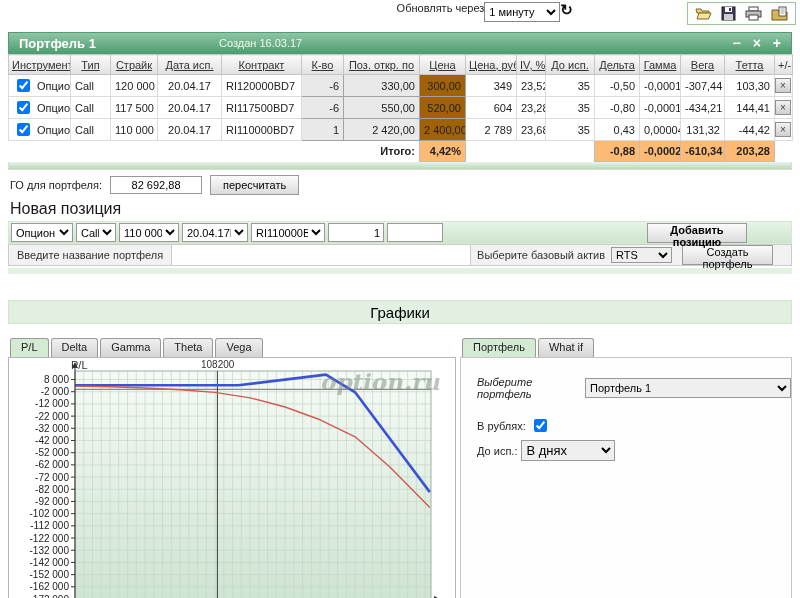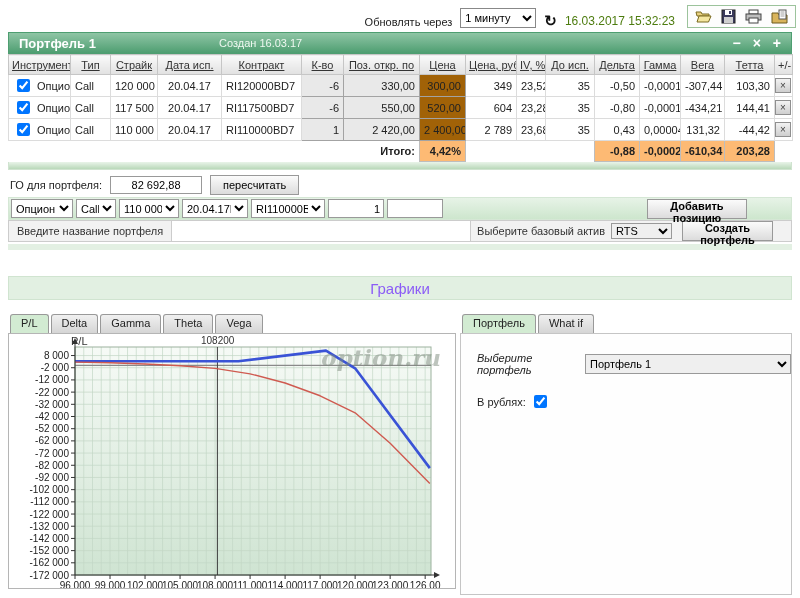--- a/index.html
+++ b/index.html
@@ -2,21 +2,21 @@
 <html><head>
 <meta charset="utf-8">
 <style>
   * { box-sizing: border-box; }
   html,body { margin:0; padding:0; }
   body {
     width:800px; height:598px; overflow:hidden; background:#fff;
     font-family:"Liberation Sans", sans-serif; font-size:11px; color:#222;
   }
   
-  .topbar { height:28px; display:flex; align-items:flex-end; justify-content:flex-end; gap:8px; padding:2px 4px 0 0; }
+  .topbar { height:28px; display:flex; align-items:flex-start; justify-content:flex-end; padding:2px 4px 0 0; }
   .topbar select { height:20px; font-size:11px; border:1px solid #888; background:#fff; width:76px; }
   .refresh { font-size:15px; font-weight:bold; color:#111; cursor:pointer; line-height:1; }
   .stamp { font-size:12px; color:#4d7c0f; padding-right:4px;margin-top:34px; }
   .icon-tray { display:flex; gap:9px; align-items:center; border:1px solid #9cc39c; background:#fdfdfd; padding:3px 7px; }
   .icon-tray svg { display:block; cursor:pointer; }
   
   .panel { margin:4px 8px 0 8px; width:784px; }
   .phead { height:22px; background:linear-gradient(#8fc5a5,#4e9e71); color:#fff; display:flex; align-items:center; position:relative; border:1px solid #4e9e71; }
   .ptitle { font-size:13px; font-weight:bold; padding-left:10px; }
   .pcreated { position:absolute; left:210px; font-size:11px; color:#eef8f0; }
@@ -45,24 +45,24 @@
   .np-inst{width:62px;} .np-type{width:40px;} .np-strike{width:60px;} .np-date{width:66px;} .np-contr{width:74px;}
   .np-qty { width:56px; background:#e9e9e9; text-align:right; padding-right:3px; }
   .np-x   { width:56px; }
   .np-add { position:absolute; right:44px; top:1px; width:100px;font-weight:bold; }
   
   .cprow { display:flex; align-items:center; height:22px; border:1px solid #ccc; background:#f2f2f2; }
   .cprow .lbl { padding:0 8px; color:#333; white-space:nowrap; }
   .cprow .lbl2 { margin-left:auto; padding:0 6px; }
   .cprow input.name { flex:0 0 300px; height:20px; border:1px solid #ccc; border-top:none; border-bottom:none; }
   .cprow select { width:80px; height:16px; font-size:11px; border:1px solid #999; }
-  .cprow .btn { margin:0 18px 0 10px; width:112px;font-weight:bold; }
+  .cprow .btn { margin:0 18px 0 10px; width:112px; }
   .palestrip { height:6px; background:#e3f0e3; margin-top:2px; }
   
-  .grafiki { margin:26px 8px 0 8px; height:24px; background:#e2f0e2; border:1px solid #d0e4d0; display:flex; align-items:center; justify-content:center; font-size:15px; color:#8b5cf6; }
+  .grafiki { margin:26px 8px 0 8px; height:24px; background:#e2f0e2; border:1px solid #d0e4d0; display:flex; align-items:center; justify-content:center; font-size:15px; color:#000000; }
   
   .charts { position:relative; height:286px; margin-top:14px; }
   .leftcol  { position:absolute; left:8px;   top:0; width:448px; }
   .rightcol { position:absolute; left:460px; top:0; width:332px; }
   .tabs { display:flex; gap:2px; margin-left:2px; height:19px; }
   .tab { border:1px solid #999; border-bottom:none; border-radius:3px 3px 0 0; background:linear-gradient(#f0f0f0,#d5d5d5); padding:2px 10px 0 10px; font-size:11px; color:#222; cursor:pointer; }
   .tab.active { background:#d2ebd2; }
   .chartbox { border:1px solid #b5b5b5; height:256px; background:#fff; position:relative; }
   .pl-label { position:absolute; left:62px; top:1px; font-size:11px; color:#333; }
   .mk-label { position:absolute; left:192px; top:1px; font-size:10px; color:#333; }
@@ -251,20 +251,21 @@
     </tbody>
   </table>
   <div class="greenstrip"></div>
 
   <div class="gorow">
     <span>ГО для портфеля:</span>
     <input value="82 692,88" style="">
     <button class="btn">пересчитать</button>
   </div>
 
+  <h2 class="sec">Новая позиция</h2>
   <div class="nprow">
     <select class="np-inst"><option>Опцион</option></select>
     <select class="np-type"><option>Call</option></select>
     <select class="np-strike"><option>110 000</option></select>
     <select class="np-date"><option>20.04.17М</option></select>
     <select class="np-contr"><option>RI110000BD</option></select>
     <input class="np-qty" value="1" style="">
     <input class="np-x" style="">
     <button class="btn np-add">Добавить позицию</button>
   </div>
@@ -447,15 +448,19 @@
     </div>
     <div class="panelbox">
       <div class="prow1">
         <span class="lbl">Выберите портфель</span>
         <select><option>Портфель 1</option></select>
       </div>
       <div class="prow2">
         <span>В рублях:</span>
         <input type="checkbox" checked="" style="">
       </div>
+      <div class="prow3">
+        <span>До исп.:</span>
+        <select><option>В днях</option></select>
+      </div>
     </div>
   </div>
 </div>
 
 </body></html>

